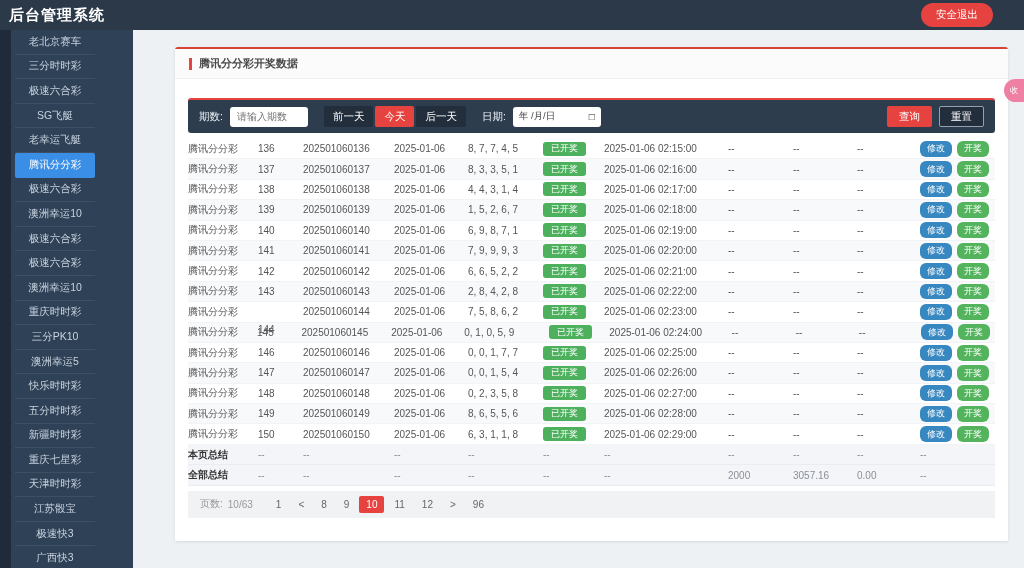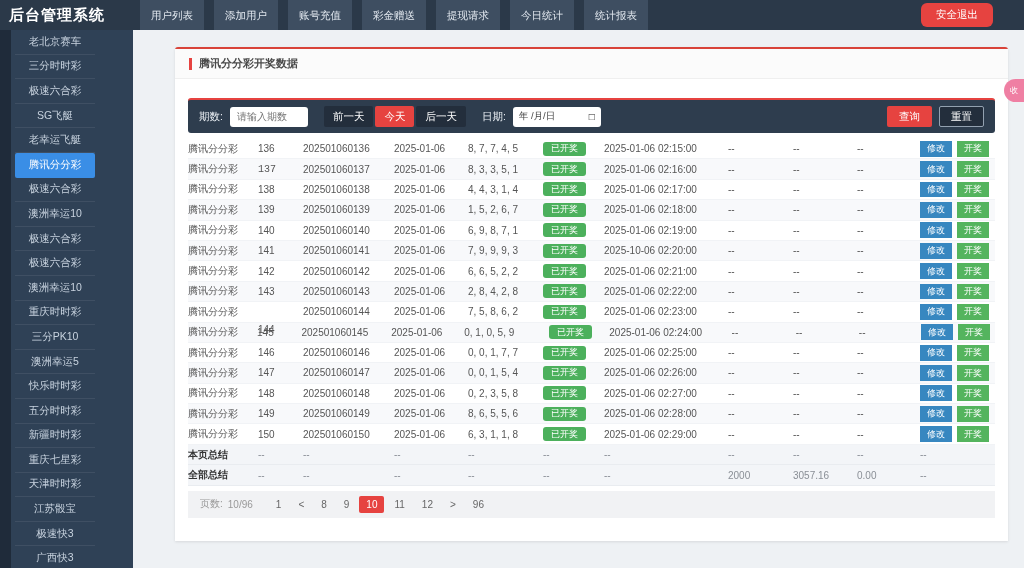--- a/index.html
+++ b/index.html
@@ -19,21 +19,21 @@
     width: 140px; padding-left: 9px; color: #fff;
     font-size: 15px; font-weight: bold; letter-spacing: 1px; white-space: nowrap;
   }
   .nav { display: flex; gap: 10px; height: 30px; }
   .nav-item {
     background: #3e4e61; color: #e4eaf1; font-size: 10.5px;
     line-height: 30px; padding: 0 11px; cursor: pointer; white-space: nowrap;
   }
   .logout-btn {
     margin-left: auto; margin-right: 31px; background: #e64340; color: #fff;
-    font-size: 10.5px; padding: 5px 15px; border-radius: 6px; border: none; cursor: pointer;
+    font-size: 10.5px; padding: 5px 15px; border-radius: 12px; border: none; cursor: pointer;
   }
 
   
   .sidebar {
     position: absolute; top: 30px; left: 0; bottom: 0; width: 133px;
     background: #2f4156; z-index: 20;
   }
   .sidebar-strip { position: absolute; left: 0; top: 0; bottom: 0; width: 11px; background: #1f2b3a; }
   .menu { position: absolute; left: 15px; top: 0; width: 80px; }
   .menu-item {
@@ -103,21 +103,21 @@
   .drow { height: 20.4px; border-bottom: 1px solid #f1f3f6; font-size: 10px; color: #555; }
   .drow.alt { background: #f8f9fb; }
   .srow { height: 20.5px; background: #f3f5f8; border-bottom: 1px solid #e9ecf0; font-size: 10px; color: #8a8f96; }
   .srow .sum-label { font-weight: bold; color: #333; }
   .badge {
     display: inline-block; background: #4cb05c; color: #fff; font-size: 9px;
     padding: 2.5px 8px; border-radius: 3px; line-height: 1;
   }
   .act-btn {
     display: inline-block; color: #fff; font-size: 9px; border: none;
-    padding: 2.5px 7px; border-radius: 0; margin-right: 5px; cursor: pointer; line-height: 1.2;
+    padding: 2.5px 7px; border-radius: 6px; margin-right: 5px; cursor: pointer; line-height: 1.2;
   }
   .act-edit { background: #3787c0; }
   .act-draw { background: #54b45e; }
 
   
   .pagination {
     margin: 5px 13px 0; height: 27px; background: #f1f2f4;
     display: flex; align-items: center; padding: 0 12px; font-size: 10px; color: #999;
   }
   .page-info { margin-left: 5px; color: #999; }
@@ -131,29 +131,20 @@
     background: #ef7fa3; border-radius: 12px 0 0 12px; z-index: 40;
     color: #fff; font-size: 8px; display: flex; align-items: center; justify-content: center;
     cursor: pointer;
   }
 </style>
 </head>
 <body>
 
 <div class="topbar">
   <div class="logo">后台管理系统</div>
-  <div class="nav" id="nav-items">
-      <div class="nav-item">用户列表</div>
-      <div class="nav-item">添加用户</div>
-      <div class="nav-item">账号充值</div>
-      <div class="nav-item">彩金赠送</div>
-      <div class="nav-item">提现请求</div>
-      <div class="nav-item">今日统计</div>
-      <div class="nav-item">统计报表</div>
-    </div>
   <button class="logout-btn">安全退出</button>
 </div>
 
 <div class="sidebar">
   <div class="sidebar-strip"></div>
   <div class="menu" id="sidebar-menu">
       <div class="menu-item">老北京赛车</div>
       <div class="menu-item">三分时时彩</div>
       <div class="menu-item">极速六合彩</div>
       <div class="menu-item">SG飞艇</div>
@@ -213,21 +204,21 @@
           <div style="width: 75px;">8, 7, 7, 4, 5</div>
           <div style="width: 61px;"><span class="badge">已开奖</span></div>
           <div style="width: 124px;">2025-01-06 02:15:00</div>
           <div style="width: 65px;">--</div>
           <div style="width: 64px;">--</div>
           <div style="width: 63px;">--</div>
           <div style="width: 75px;"><button class="act-btn act-edit">修改</button><button class="act-btn act-draw">开奖</button></div>
         </div>
         <div class="trow drow alt">
           <div style="width: 70px;">腾讯分分彩</div>
-          <div style="width: 45px; font-family: Liberation Mono, monospace;">137</div>
+          <div style="width: 45px;">137</div>
           <div style="width: 91px;">202501060137</div>
           <div style="width: 74px;">2025-01-06</div>
           <div style="width: 75px;">8, 3, 3, 5, 1</div>
           <div style="width: 61px;"><span class="badge">已开奖</span></div>
           <div style="width: 124px;">2025-01-06 02:16:00</div>
           <div style="width: 65px;">--</div>
           <div style="width: 64px;">--</div>
           <div style="width: 63px;">--</div>
           <div style="width: 75px;"><button class="act-btn act-edit">修改</button><button class="act-btn act-draw">开奖</button></div>
         </div>
@@ -270,21 +261,21 @@
           <div style="width: 63px;">--</div>
           <div style="width: 75px;"><button class="act-btn act-edit">修改</button><button class="act-btn act-draw">开奖</button></div>
         </div>
         <div class="trow drow alt">
           <div style="width: 70px;">腾讯分分彩</div>
           <div style="width: 45px;">141</div>
           <div style="width: 91px;">202501060141</div>
           <div style="width: 74px;">2025-01-06</div>
           <div style="width: 75px;">7, 9, 9, 9, 3</div>
           <div style="width: 61px;"><span class="badge">已开奖</span></div>
-          <div style="width: 124px;">2025-10-06 02:20:00</div>
+          <div style="width: 124px;">2025-01-06 02:20:00</div>
           <div style="width: 65px;">--</div>
           <div style="width: 64px;">--</div>
           <div style="width: 63px;">--</div>
           <div style="width: 75px;"><button class="act-btn act-edit">修改</button><button class="act-btn act-draw">开奖</button></div>
         </div>
         <div class="trow drow">
           <div style="width: 70px;">腾讯分分彩</div>
           <div style="width: 45px;">142</div>
           <div style="width: 91px;">202501060142</div>
           <div style="width: 74px;">2025-01-06</div>
@@ -423,21 +414,21 @@
           <div style="width: 124px;">--</div>
           <div style="width: 65px;">2000</div>
           <div style="width: 64px;">3057.16</div>
           <div style="width: 63px;">0.00</div>
           <div style="width: 75px;">--</div>
         </div>
       </div>
 
     <div class="pagination">
       <span>页数:</span>
-      <span class="page-info">10/96</span>
+      <span class="page-info">10/63</span>
       <span class="pages" id="page-buttons">
           <span class="page-btn">1</span>
           <span class="page-btn">&lt;</span>
           <span class="page-btn">8</span>
           <span class="page-btn">9</span>
           <span class="page-btn current">10</span>
           <span class="page-btn">11</span>
           <span class="page-btn">12</span>
           <span class="page-btn">&gt;</span>
           <span class="page-btn">96</span>

